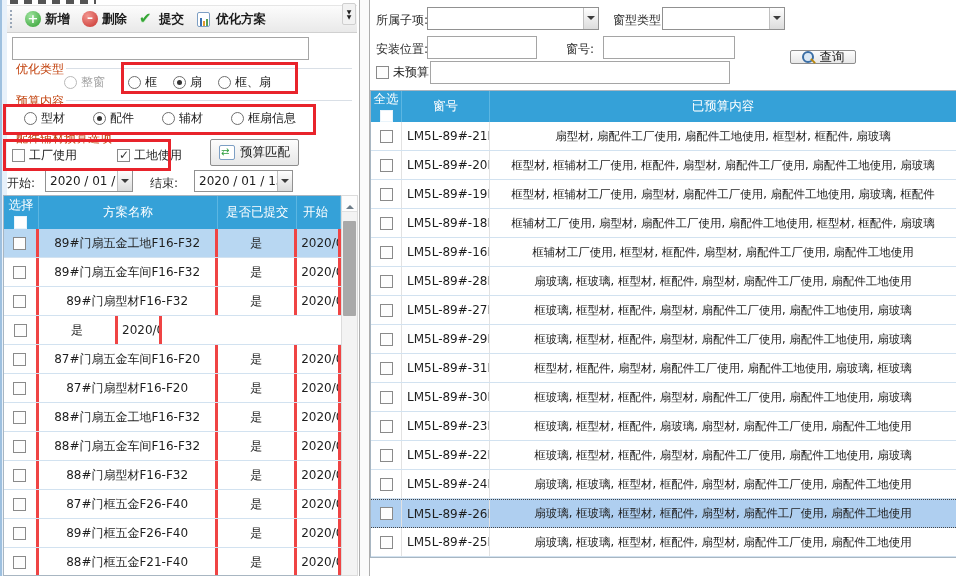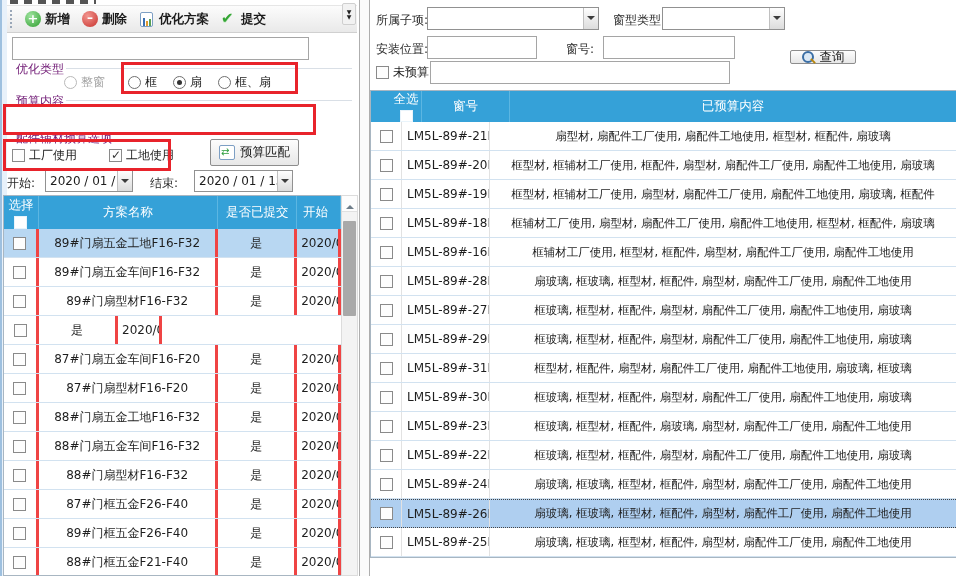--- a/index.html
+++ b/index.html
@@ -39,21 +39,21 @@
   .tb-caret { display:none; font-size:9px; color:#333; margin-left:1px; }
   .tb-btn.caret .tb-caret { display:inline-block; }
   .overflow-btn { position:absolute; right:2px; top:3px; width:14px; height:22px;
     background:#f2f2f2; border:1px solid #cfcfcf; border-radius:2px;
     display:flex; flex-direction:column; align-items:center; justify-content:center; cursor:pointer; }
   .overflow-btn span { font-size:6px; line-height:5px; color:#222; }
 
   .search-input { position:absolute; left:12px; top:37px; width:297px; height:23px;
     border:1px solid #a5a5a5; background:#fff; font-family:inherit; font-size:12px; padding:0 4px; }
 
-  .grp-label { position:absolute; font-size:12px; color:#701a75; background:#fff; padding:0 2px; z-index:1; }
+  .grp-label { position:absolute; font-size:12px; color:#c2410c; background:#fff; padding:0 2px; z-index:1; }
   .grp-line { position:absolute; height:1px; background:#d9dfe6; }
 
   .opt { display:inline-flex; align-items:center; gap:4px; cursor:pointer; white-space:nowrap; }
   .radio { width:13px; height:13px; border:1px solid #6f6f6f; border-radius:50%; background:#fff;
     position:relative; flex:0 0 auto; }
   .opt.checked .radio::after { content:''; position:absolute; left:3px; top:3px; width:5px; height:5px;
     border-radius:50%; background:#333; }
   .opt.disabled .radio { border-color:#b9b9b9; }
   .opt.disabled .opt-label { color:#a3a3a3; }
   .cb { width:13px; height:13px; border:1px solid #8a8a8a; background:#fdfdfd; position:relative; flex:0 0 auto; }
@@ -117,21 +117,21 @@
   .query-btn { position:absolute; left:420px; top:50px; width:66px; height:14px; }
   .q-icon { width:13px; height:13px; position:relative; }
   .q-icon::before { content:''; position:absolute; left:0; top:0; width:8px; height:8px;
     border:2px solid #3a6ea5; border-radius:50%; background:#dbe9f6; }
   .q-icon::after { content:''; position:absolute; left:8px; top:9px; width:6px; height:2px;
     background:#b8860b; transform:rotate(45deg); }
 
   .right-table { position:absolute; left:0; top:90px; width:586px; border:1px solid #a8b6c2;
     border-right:none; background:#fff; }
   .right-table .tbl-header { height:31px; }
-  .rh-sel { width:31px;margin-left:20px; } .rh-no { width:88px; } .rh-content { flex:1; border-right:none; }
+  .rh-sel { width:31px; } .rh-no { width:88px; } .rh-content { flex:1; border-right:none; }
   .rrow { display:flex; height:29px; border-bottom:1px solid #d2e2f0; background:#fff; }
   .rrow.selected { background:#afcff0; border-top:1px dotted #444; border-bottom:1px dotted #444; height:29px; }
   .rc { display:flex; align-items:center; overflow:hidden; white-space:nowrap; font-size:11.5px; color:#1e1e1e; }
   .rc.c-sel { width:31px; justify-content:center; border-right:1px solid #e2e2e2; }
   .rc.c-no { width:88px; padding-left:5px; border-right:1px solid #e2e2e2; font-size:12px; }
   .rc.c-content { flex:1; justify-content:center; }
 </style>
 </head>
 <body>
 
@@ -148,28 +148,28 @@
 
       </button>
 
       <button class="tb-btn">
         <span class="tbicon remove"></span>
         <span class="tb-label">删除</span>
 
       </button>
 
       <button class="tb-btn">
+        <span class="tbicon check"></span>
+        <span class="tb-label">提交</span>
+
+      </button>
+
+      <button class="tb-btn">
         <span class="tbicon report"></span>
         <span class="tb-label">优化方案</span>
-
-      </button>
-
-      <button class="tb-btn">
-        <span class="tbicon check"></span>
-        <span class="tb-label">提交</span>
 
       </button>
 
     </div>
   <div class="overflow-btn">
     <span>▼</span>
       <span>▼</span>
   </div>
 
   <input class="search-input" value="" style="">
@@ -197,24 +197,46 @@
 
       <span class="opt">
         <span class="radio"></span>
         <span class="opt-label">框、扇</span>
       </span>
     </div>
   <div class="red-box" style="left:121px; top:62px; width:177px; height:32px;"></div>
 
   <span class="grp-label" style="left:14px; top:93px;font-family:Liberation Mono, monospace;">预算内容</span>
   <div class="grp-line" style="left:66px; top:100px; width:286px;"></div>
+  <div class="abs" style="left:24px; top:110px; display:flex; gap:28px;">
+
+      <span class="opt">
+        <span class="radio"></span>
+        <span class="opt-label">型材</span>
+      </span>
+
+      <span class="opt checked">
+        <span class="radio"></span>
+        <span class="opt-label">配件</span>
+      </span>
+
+      <span class="opt">
+        <span class="radio"></span>
+        <span class="opt-label">辅材</span>
+      </span>
+
+      <span class="opt">
+        <span class="radio"></span>
+        <span class="opt-label">框扇信息</span>
+      </span>
+    </div>
   <div class="red-box" style="left:3px; top:104px; width:313px; height:31px;"></div>
 
   <span class="grp-label" style="left:14px; top:130px; z-index:0;">配件辅材预算选项</span>
-  <div class="abs" style="left:12px; top:147px; display:flex; gap:32px;">
+  <div class="abs" style="left:12px; top:147px; display:flex; gap:40px;">
 
       <span class="opt">
         <span class="cb"></span>
         <span class="opt-label">工厂使用</span>
       </span>
 
       <span class="opt checked">
         <span class="cb"></span>
         <span class="opt-label">工地使用</span>
       </span>

